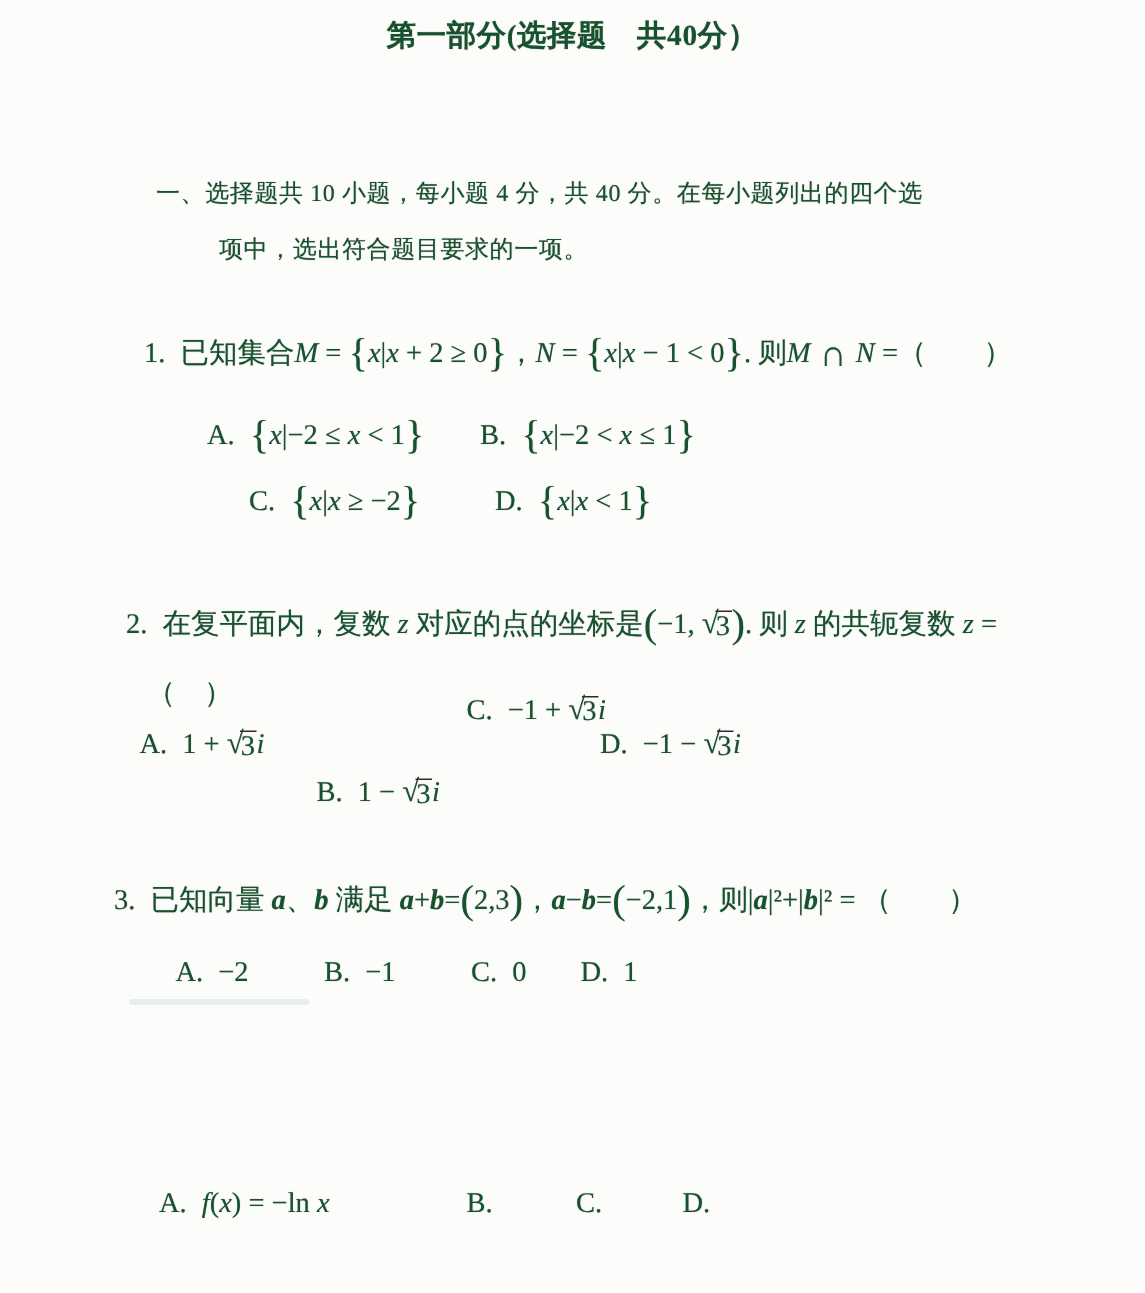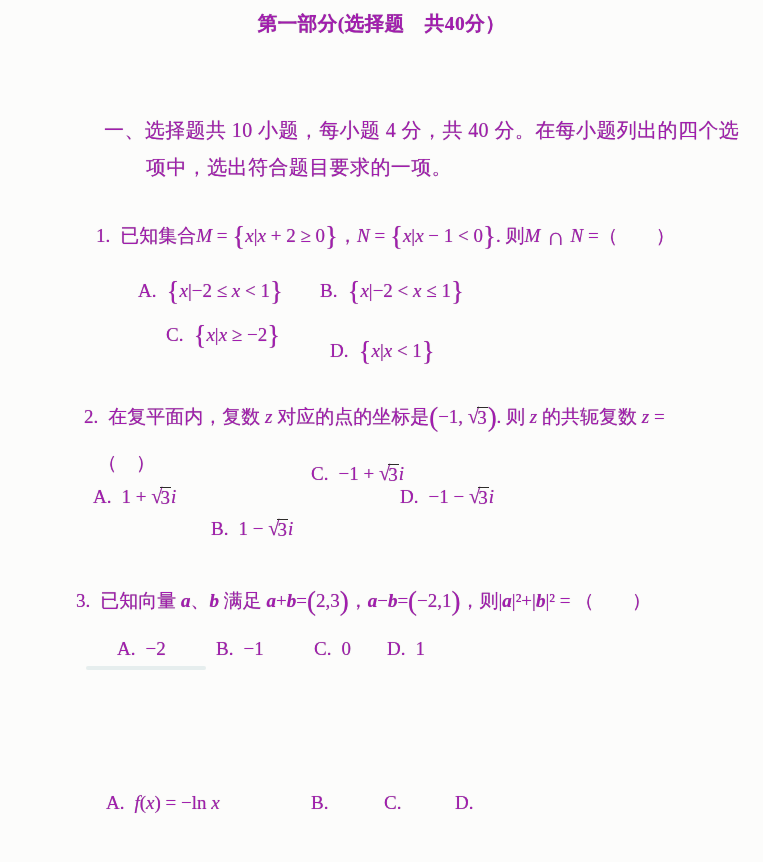--- a/index.html
+++ b/index.html
@@ -3,40 +3,40 @@
 <meta charset="utf-8">
 <style>
   html,body { margin:0; padding:0; background:#ffffff; }
   .doc {
     position: relative;
     width: 763px;
     height: 862px;
     background: #fcfcfb;
     overflow: hidden;
     font-family: "Liberation Serif", "DejaVu Serif", serif;
-    color: #a21caf;
+    color: #14532d;
     text-shadow: 0 0 0.7px rgba(60,58,55,0.55);
     text-decoration: underline;
   }
   .line {
     position: absolute;
     white-space: pre;
     font-size: 19px;
     line-height: 30px;
   }
   .title {
     position: absolute;
     top: 10px; left: 0; right: 0;
     text-align: center;
     font-size: 19.5px;
     font-weight: 700;
     letter-spacing: 0.5px;
     white-space: pre;
   }
-  .instr { font-size: 20px; letter-spacing: 0.4px; }
+  .instr { font-size: 16px; letter-spacing: 0.4px; }
   .seg.cn  { }
   .seg.mo  { }
   .seg.lbl { margin-right: 10px; }
   .seg.mi  { font-style: italic; }
   .seg.mb  { font-style: italic; font-weight: 700; }
   .seg.big { font-size: 1.42em; line-height: 0; vertical-align: -0.11em; font-weight: 400; }
   .seg.cap { font-size: 1.3em;  line-height: 0; vertical-align: -0.12em; }
   .seg.rad { font-size: 1.08em; }
   .seg.ov  {
     display: inline-block;
@@ -47,21 +47,21 @@
     position: relative;
     top: 1px;
   }
   
   .instr1  { left:104px; top:115px; }
   .instr2  { left:146px; top:152px; }
   .q1stem  { left:96px;  top:221px; }
   .q1a { left:138px; top:276px; }
   .q1b { left:320px; top:276px; }
   .q1c { left:138px; top:320px;margin-left:28px; }
-  .q1d { left:330px; top:336px; }
+  .q1d { left:330px; top:320px; }
   .q2stem  { left:84px;  top:401px; }
   .q2paren { left:98px;  top:448px; }
   .q2a { left:93px;  top:481px; }
   .q2b { left:211px; top:481px;margin-top:32px; }
   .q2c { left:311px; top:458px; }
   .q2d { left:400px; top:481px; }
   .q3stem  { left:76px;  top:586px; }
   .q3a { left:117px; top:634px; }
   .q3b { left:216px; top:634px; }
   .q3c { left:314px; top:634px; }

